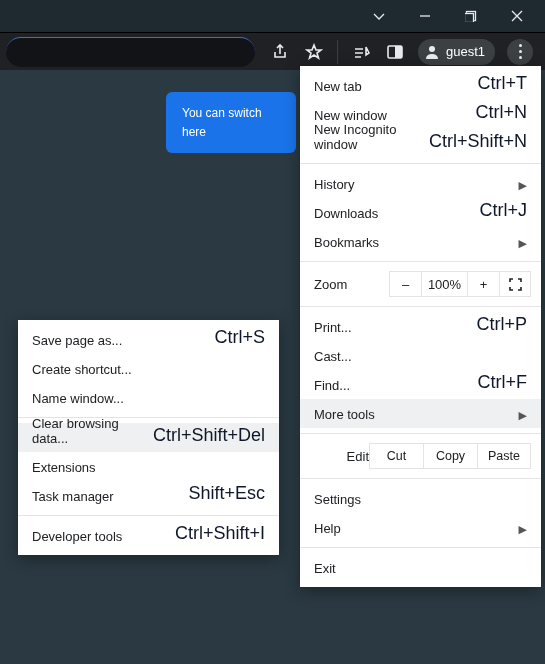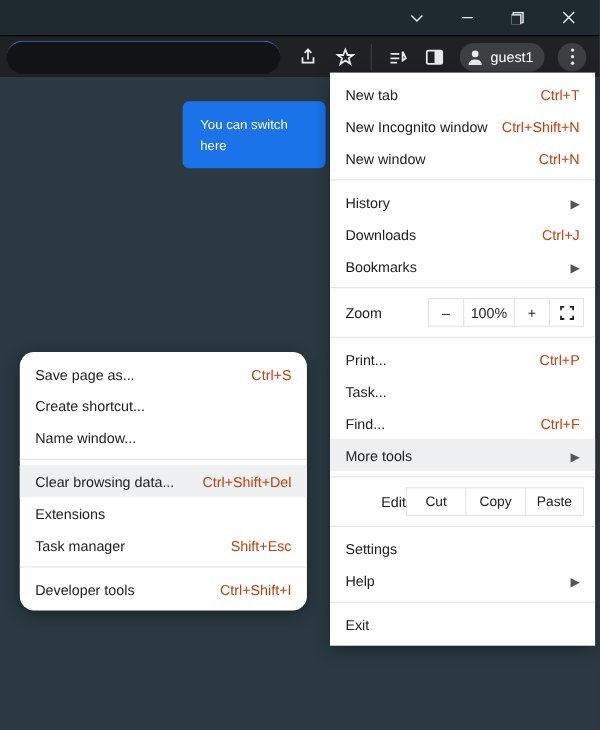--- a/index.html
+++ b/index.html
@@ -17,25 +17,25 @@
   .profile { display:flex; align-items:center; gap:6px; background:#3c4043; border-radius:14px; padding:2px 10px 2px 6px; height:26px; }
   .profile svg { fill:#e8eaed; }
   .profile-label { color:#fff; font-size:13px; }
   .kebab { display:flex; flex-direction:column; gap:3px; align-items:center; justify-content:center; width:26px; height:26px; background:#3c4043; border-radius:13px; }
   .kebab span { width:3px; height:3px; background:#e8eaed; border-radius:50%; }
 
   .tooltip { position:absolute; top:92px; left:166px; background:#1a73e8; color:#fff; font-size:12px; line-height:1.55; padding:12px 16px; border-radius:6px; min-width:130px; }
 
   .menu { position:absolute; background:#fff; box-shadow:0 4px 14px rgba(0,0,0,.35); font-size:13px; color:#202124; }
   .main-menu { top:66px; right:4px; width:241px; padding:5px 0; }
-  .sub-menu { top:320px; left:18px; width:261px; padding:5px 0;border-radius:13px; }
+  .sub-menu { top:320px; left:18px; width:261px; padding:5px 0; }
   .mi { display:flex; align-items:flex-end; justify-content:space-between; padding:6px 14px; height:29px; cursor:default; }
   .mi.hl { background:#eef0f1; }
   .mi .label {}
-  .mi .accel { color:#c2410c; font-size:13px; }
+  .mi .accel { color:#0f172a; font-size:18px; }
   .mi .arrow { color:#555; font-size:11px; }
   .sep { height:1px; background:#e4e4e4; margin:5px 0; }
 
   .zoom-row { display:flex; align-items:center; padding:4px 10px 4px 14px; height:34px; gap:0; }
   .zoom-row .zlabel { flex:1; }
   .zbtns { display:flex; align-items:center; gap:0; }
   .zcell { width:32px; height:26px; display:flex; align-items:center; justify-content:center; border:1px solid #e4e4e4; border-right:none; font-size:13px; }
   .zcell:last-child { border-right:1px solid #e4e4e4; }
   .zcell.wide { width:46px; }
   .zcell.fs { background:#fff; }
@@ -117,26 +117,26 @@
   <div>You can switch</div>
   <div>here</div>
 </div>
 
 <div class="menu main-menu">
   <div class="mi">
       <span class="label">New tab</span>
       <span class="accel">Ctrl+T</span>
     </div>
   <div class="mi">
+      <span class="label">New window</span>
+      <span class="accel">Ctrl+N</span>
+    </div>
+  <div class="mi">
       <span class="label">New Incognito window</span>
       <span class="accel">Ctrl+Shift+N</span>
-    </div>
-  <div class="mi">
-      <span class="label">New window</span>
-      <span class="accel">Ctrl+N</span>
     </div>
   <div class="sep"></div>
   <div class="mi">
       <span class="label">History</span>
       <span class="arrow">▶</span>
     </div>
   <div class="mi">
       <span class="label">Downloads</span>
       <span class="accel">Ctrl+J</span>
     </div>
@@ -157,21 +157,21 @@
           </svg>
         </div>
     </div>
   </div>
   <div class="sep"></div>
   <div class="mi">
       <span class="label">Print...</span>
       <span class="accel">Ctrl+P</span>
     </div>
   <div class="mi">
-      <span class="label">Task...</span>
+      <span class="label">Cast...</span>
     </div>
   <div class="mi">
       <span class="label">Find...</span>
       <span class="accel">Ctrl+F</span>
     </div>
   <div class="mi hl">
       <span class="label">More tools</span>
       <span class="arrow">▶</span>
     </div>
   <div class="sep"></div>

